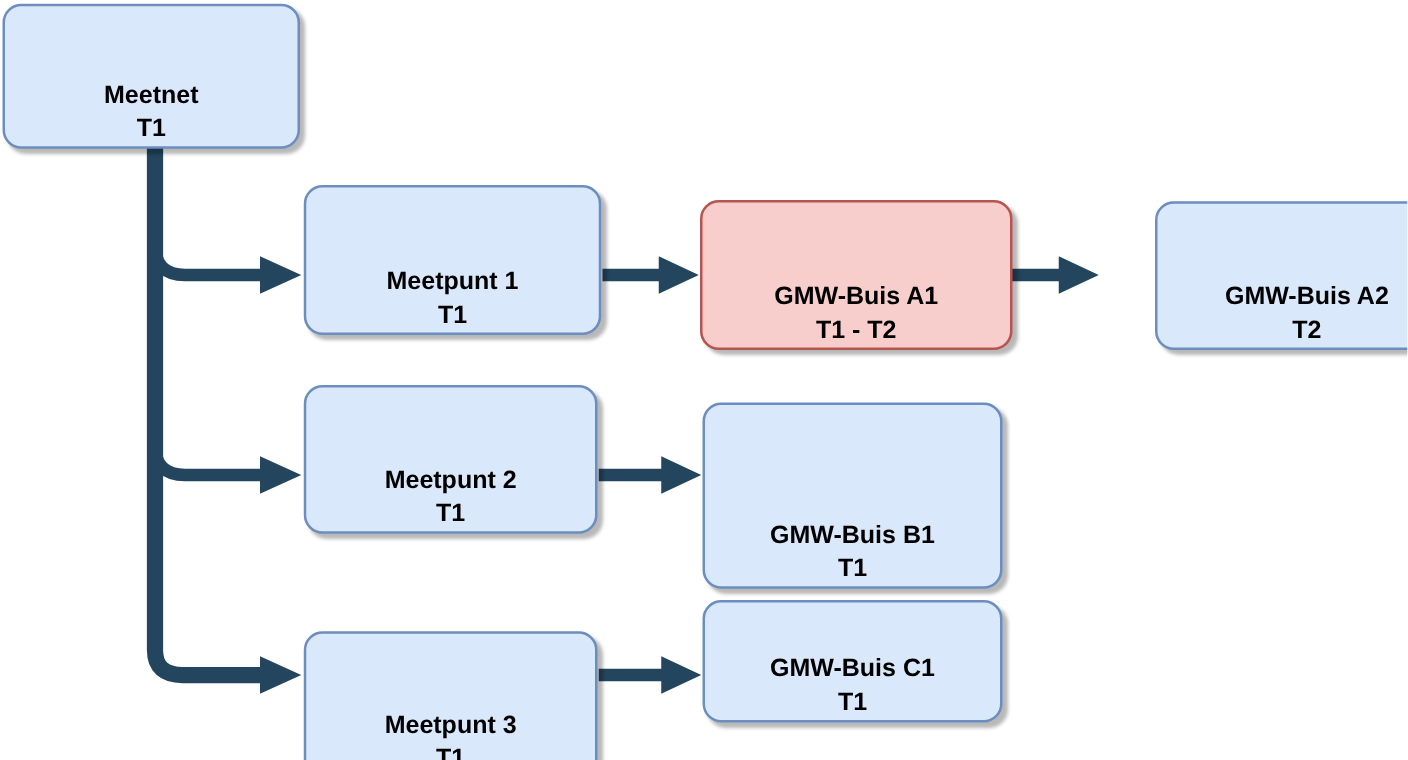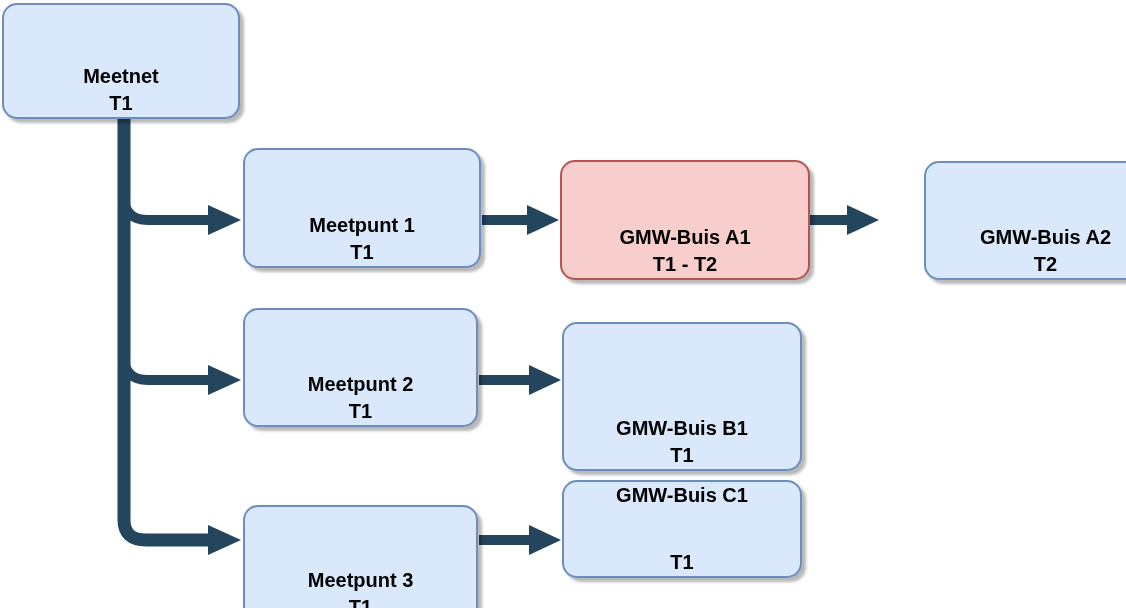--- a/index.html
+++ b/index.html
@@ -61,21 +61,21 @@
     white-space: nowrap;
   }
   
   #node-meetnet   { left: 2px;   top: 3px;   width: 238px; height: 116px; }
   #node-meetpunt1 { left: 243px; top: 148px; width: 238px; height: 120px; }
   #node-gmw-a1    { left: 560px; top: 160px; width: 250px; height: 120px; }
   #node-gmw-a2    { left: 880px; top: 161px; width: 243px; height: 119px; margin-left: 44px; }
   #node-meetpunt2 { left: 243px; top: 308px; width: 235px; height: 119px; }
   #node-gmw-b1    { left: 562px; top: 322px; width: 240px; height: 149px; }
   #node-meetpunt3 { left: 243px; top: 505px; width: 235px; height: 118px; }
-  #node-gmw-c1    { left: 562px; top: 480px; width: 240px; height: 98px; gap: 40px; }
+  #node-gmw-c1    { left: 562px; top: 480px; width: 240px; height: 98px; }
 </style>
 </head>
 <body>
 
 <div id="canvas">
 
   <svg id="connectors" viewBox="0 0 1126 608" xmlns="http://www.w3.org/2000/svg">
 
     <g>
       <path class="connector-line" stroke-width="13" d="M124,118 L124,520 Q124,540 146,540 L208,540"></path>

